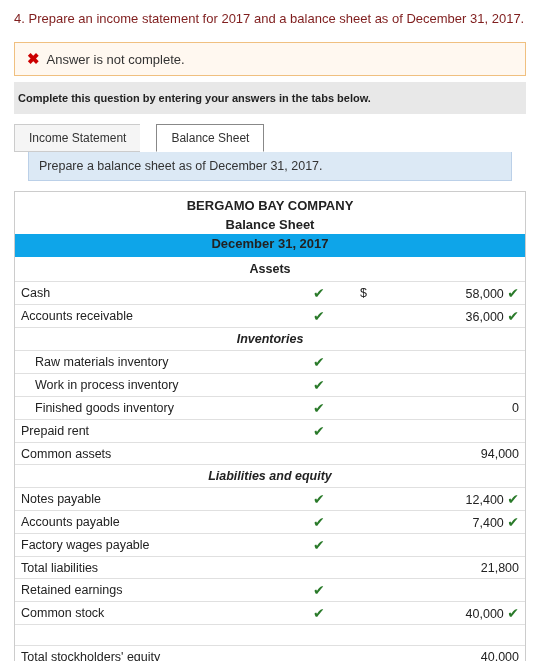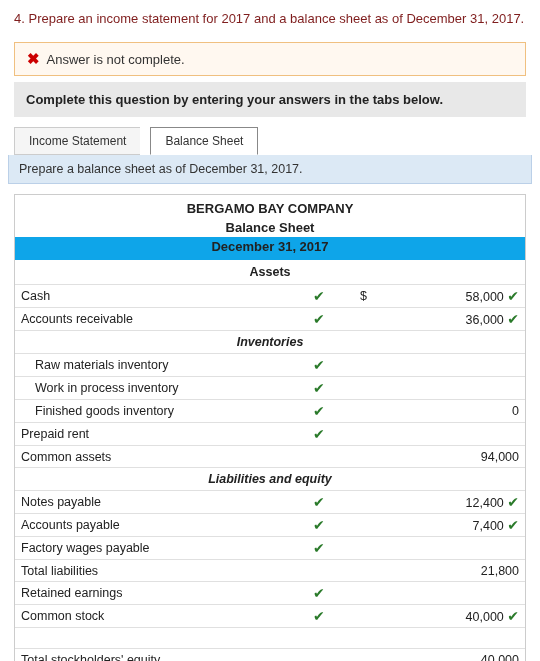--- a/index.html
+++ b/index.html
@@ -33,31 +33,31 @@
 
     .warning-icon {
       color: #c00;
       font-size: 15px;
       font-weight: bold;
     }
 
     .complete-note {
       background: #e8e8e8;
       margin: 6px 14px 0 14px;
-      padding: 10px 12px;
-      font-size: 13px;
+      padding: 10px 4px;
+      font-size: 11px;
       font-weight: bold;
       color: #222;
     }
 
     .tabs-container {
       margin: 10px 14px 0 14px;
       display: flex;
       align-items: flex-end;
-      gap: 10px;
+      gap: 16px;
     }
 
     .tab {
       padding: 6px 14px;
       font-size: 12px;
       border: 1px solid #ccc;
       background: #f5f5f5;
       cursor: pointer;
       color: #333;
     }
@@ -73,21 +73,21 @@
       border-right: none;
     }
 
     .tab-balance {
       border: 1px solid #888;
       background: #fff;
     }
 
     .tab-content-header {
       background: #dce9f5;
-      margin: 0 8px;
+      margin: 0 28px;
       padding: 7px 10px;
       font-size: 12.5px;
       color: #333;
       border: 1px solid #bbd0e8;
       border-top: none;
     }
 
     .balance-sheet-wrapper {
       margin: 10px 14px;
       border: 1px solid #ccc;

